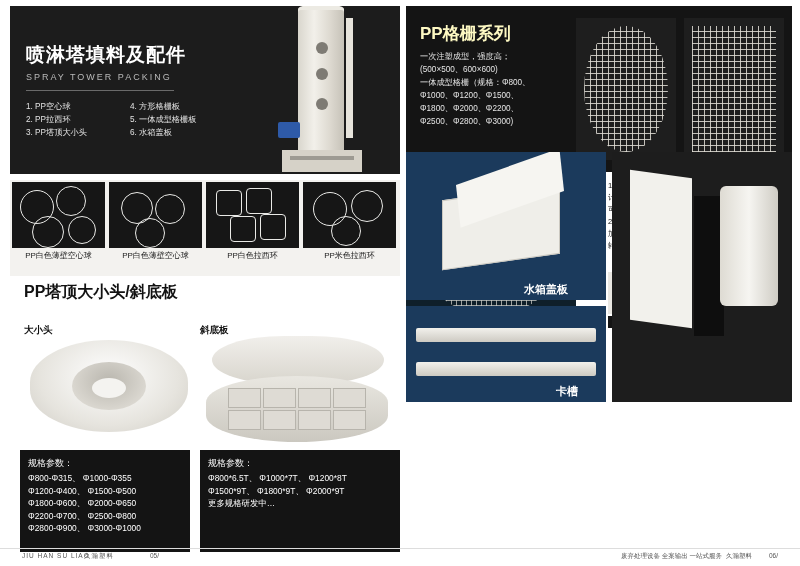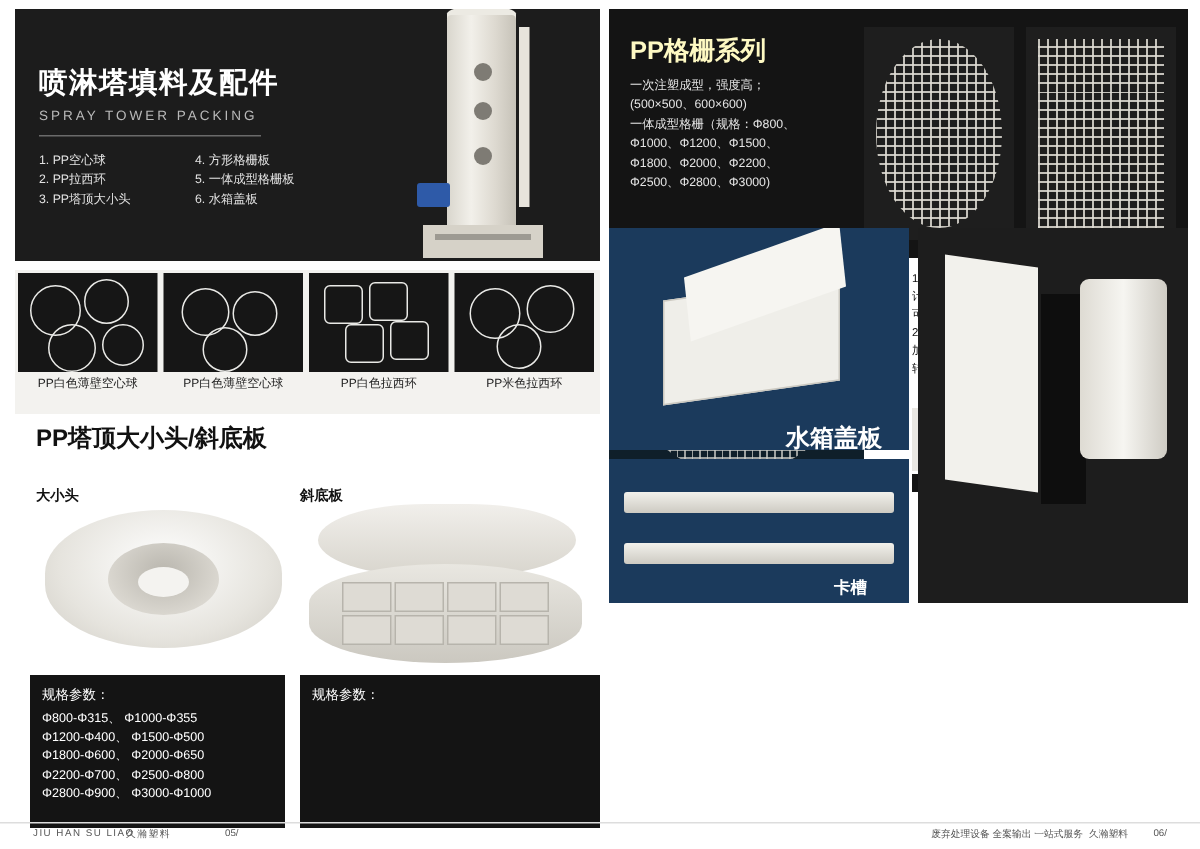--- a/index.html
+++ b/index.html
@@ -95,21 +95,21 @@
 
   .pipe-row { position:absolute; left:202px; top:94px; width:184px; height:84px; }
   .pipe-cell { position:absolute; top:0; width:58px; height:42px; background:#e9e7e2; overflow:hidden; }
   .pc1 { left:0; } .pc2 { left:62px; } .pc3 { left:124px; }
   .pipe-lab { position:absolute; top:44px; width:58px; height:12px; background:#141414; color:#fff; font-size:7.5px; text-align:center; line-height:12px; }
   .pipe-spec { position:absolute; top:58px; width:58px; text-align:center; font-size:7.2px; line-height:9.6px; color:#111; }
 
   .lid-img { position:absolute; left:0; top:146px; width:200px; height:148px; background:#1b3a5c; overflow:hidden; }
   .lid-img .lid { position:absolute; left:36px; top:40px; width:118px; height:70px; background:#efeee9; transform:skewY(-8deg); border:1px solid #cbc8c0; }
   .lid-img .open { position:absolute; left:52px; top:14px; width:104px; height:44px; background:#f6f5f1; transform:skewY(-14deg) rotate(-6deg); }
-  .lid-cap { position:absolute; left:118px; top:276px; font-size:16px; font-weight:bold; color:#fff; }
+  .lid-cap { position:absolute; left:118px; top:276px; font-size:11px; font-weight:bold; color:#fff; }
 
   .slot-img { position:absolute; left:0; top:300px; width:200px; height:96px; background:#1b3a5c; }
   .slot-img .s { position:absolute; left:10px; width:180px; height:14px; background:linear-gradient(180deg,#f2f1ec,#cdcac2);
       border-radius:2px; }
   .slot-cap { position:absolute; left:150px; top:378px; font-size:11px; font-weight:bold; color:#fff; }
 
   .tank-img { position:absolute; left:206px; top:146px; width:180px; height:250px; background:#1d1d1d; overflow:hidden; }
   .tank-img .panel { position:absolute; left:18px; top:22px; width:62px; height:150px; background:#f2f1ec; transform:skewY(8deg); }
   .tank-img .cyl { position:absolute; left:108px; top:34px; width:58px; height:120px; background:linear-gradient(90deg,#dedbd3,#f6f5f1,#cfccc4); border-radius:6px; }
   .tank-img .dark { position:absolute; left:82px; top:44px; width:30px; height:140px; background:#0e0e0e; }
@@ -223,20 +223,25 @@
         <div>Φ800-Φ315、      Φ1000-Φ355</div>
         <div>Φ1200-Φ400、    Φ1500-Φ500</div>
         <div>Φ1800-Φ600、    Φ2000-Φ650</div>
         <div>Φ2200-Φ700、    Φ2500-Φ800</div>
         <div>Φ2800-Φ900、    Φ3000-Φ1000</div>
       </div>
     </div>
 
     <div class="spec-box spec-right">
       <div class="t">规格参数：</div>
+      <div class="l">
+        <div>Φ800*6.5T、    Φ1000*7T、   Φ1200*8T</div>
+        <div>Φ1500*9T、     Φ1800*9T、   Φ2000*9T</div>
+        <div>更多规格研发中…</div>
+      </div>
     </div>
   </div>
 
   <div class="right-col">
 
     <div class="grille">
       <div class="grille-title">PP格栅系列</div>
       <div class="grille-text">
         <div>一次注塑成型，强度高；</div>
         <div>(500×500、600×600)</div>

